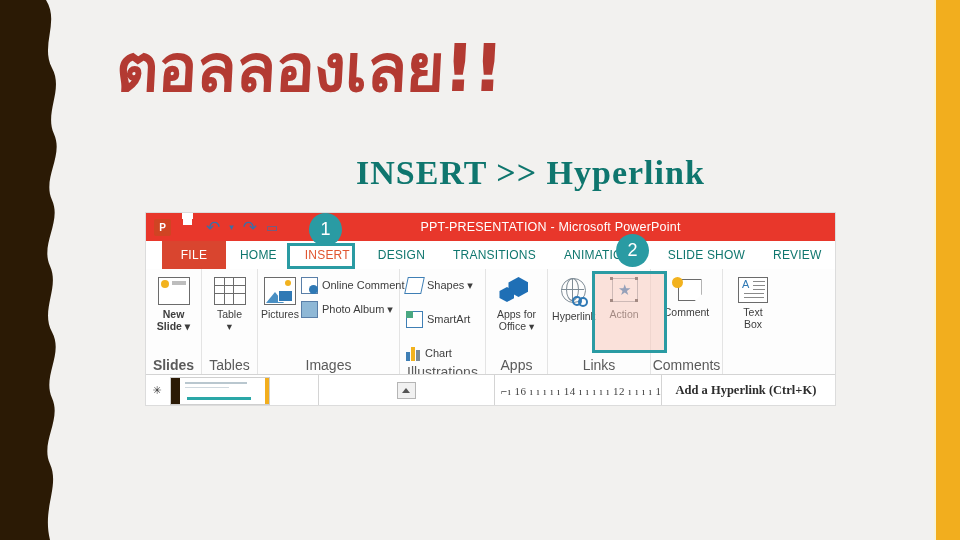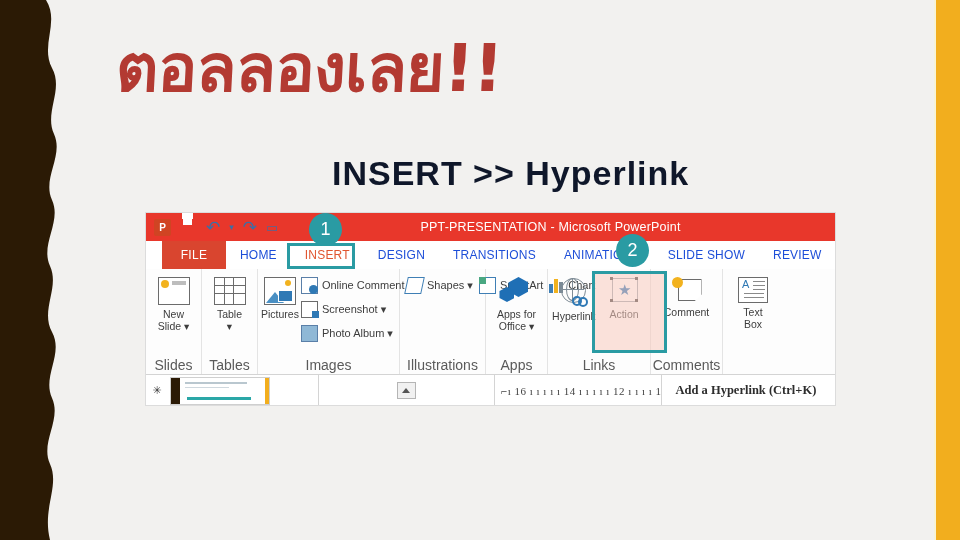--- a/index.html
+++ b/index.html
@@ -30,24 +30,24 @@
     position:absolute;left:116px;top:36px;
     font-size:66px;line-height:1;
     color:#b33a32;
     font-family:"DejaVu Sans", sans-serif;
     font-weight:700;
     letter-spacing:-1px;
     transform:skewX(-3deg);
     white-space:nowrap;
   }
   #slide-subtitle{
-    position:absolute;left:332px;top:156px;
+    position:absolute;left:356px;top:156px;
     font-size:34px;line-height:1;
-    color:#0f172a;
-    font-family:Liberation Sans, sans-serif;
+    color:#0f766e;
+    font-family:Liberation Serif, serif;
     font-weight:700;
     letter-spacing:1px;
     white-space:nowrap;
   }
 
   
   #ppt-shot{
     position:absolute;left:146px;top:213px;
     width:689px;height:192px;
     background:#ffffff;
@@ -92,21 +92,21 @@
     background:#ffffff;border-bottom:1px solid #e2e2e2;
     display:flex;align-items:stretch;
   }
   #tab-file{
     width:64px;background:#d9452f;color:#fff;
     font-size:12px;display:flex;align-items:center;justify-content:center;
     letter-spacing:.3px;
   }
   .tab{
     padding:0 14px;display:flex;align-items:center;justify-content:center;
-    font-size:12px;color:#1d4ed8;letter-spacing:.2px;white-space:nowrap;
+    font-size:12px;color:#0f766e;letter-spacing:.2px;white-space:nowrap;
   }
   #tab-insert{color:#e0552f;}
 
   
   #ppt-ribbon{
     position:absolute;left:0;top:56px;width:689px;height:105px;
     background:#fdfdfd;border-bottom:1px solid #d4d4d4;
     display:flex;
   }
   .grp{
@@ -273,21 +273,21 @@
     <div class="tab" id="tab-insert">INSERT</div>
     <div class="tab">DESIGN</div>
     <div class="tab">TRANSITIONS</div>
     <div class="tab">ANIMATIONS</div>
     <div class="tab">SLIDE SHOW</div>
     <div class="tab">REVIEW</div>
   </div>
 
   <div id="ppt-ribbon">
 
-    <div class="grp" style="width:56px;">
+    <div class="grp" style="width:56px;font-weight:bold;">
       <div class="grp-body">
         <div class="big-btn">
           <span class="ic ic-newslide"></span>
           <span class="lbl">New</span>
           <span class="lbl" style="margin-top:0">Slide ▾</span>
         </div>
       </div>
       <div class="grp-label">Slides</div>
     </div>
 
@@ -316,35 +316,31 @@
               <span class="scr"></span>
           </span>
           <span class="lbl">Pictures</span>
         </div>
         <div style="display:flex;flex-direction:column;gap:2px;padding-top:1px;">
           <div class="small-btn">
             <span class="ic ic-sm ic-onlinepic"></span>
             <span>Online Comment</span>
           </div>
           <div class="small-btn">
-            <span class="ic ic-sm ic-screenshot"></span>
-            <span>Screenshot ▾</span>
-          </div>
-          <div class="small-btn">
             <span class="ic ic-sm ic-album"></span>
             <span>Photo Album   ▾</span>
           </div>
         </div>
       </div>
       <div class="grp-label">Images</div>
     </div>
 
     <div class="grp" style="width:86px;">
       <div class="grp-body" style="padding-left:4px;">
-        <div style="display:flex;flex-direction:row;gap:4px;padding-top:1px;">
+        <div style="display:flex;flex-direction:column;gap:12px;padding-top:1px;">
           <div class="small-btn">
             <span class="ic ic-sm ic-shapes"></span>
             <span>Shapes ▾</span>
           </div>
           <div class="small-btn">
             <span class="ic ic-sm ic-smartart"></span>
             <span>SmartArt</span>
           </div>
           <div class="small-btn">
             <span class="ic ic-chart">

